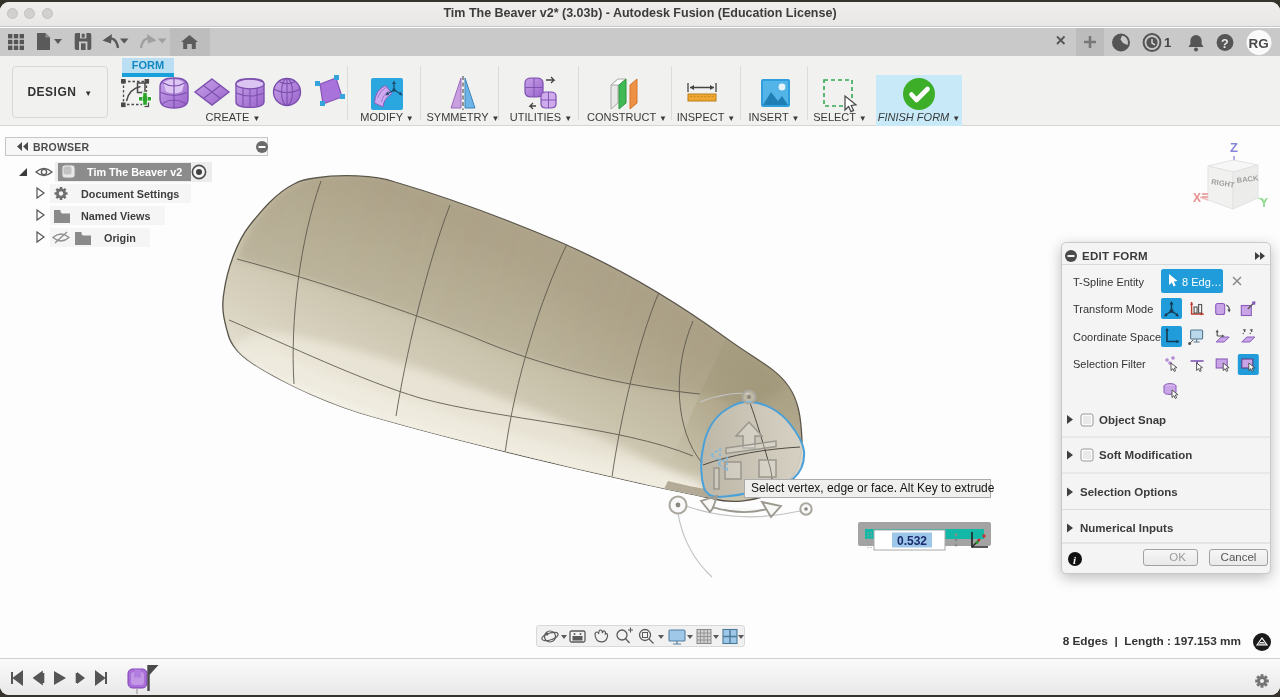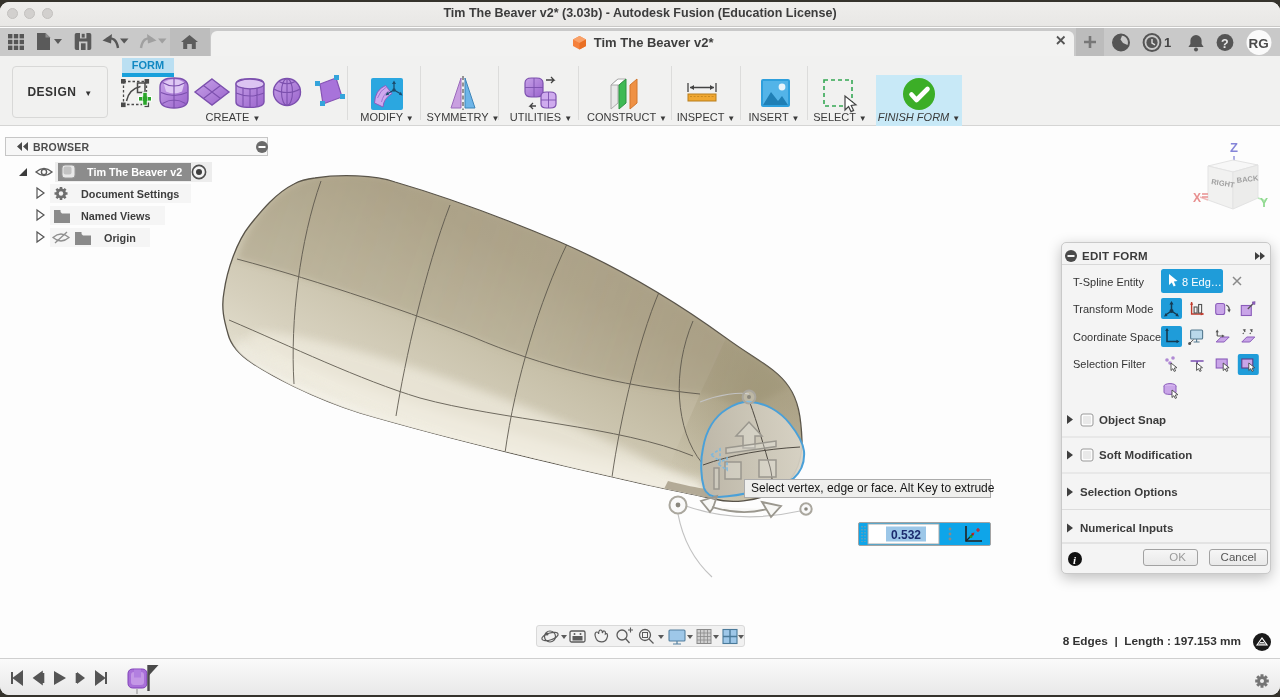--- a/index.html
+++ b/index.html
@@ -27,46 +27,39 @@
 
 #viewport { position:absolute; left:0; top:124px; width:1280px; height:532px; background:#fdfdfd; }
 
 #bheader { position:absolute; left:5px; top:11px; width:263px; height:19px; background:rgba(246,246,246,0.92); border:1px solid #c6c6c6; }
 
 #panel { position:absolute; left:1061px; top:93px; width:210px; height:332px; background:#f4f4f4; border:1px solid #c9c9c9; border-radius:5px; box-shadow:0 4px 14px rgba(0,0,0,0.25); font-size:11.5px; color:#333;margin-top:23px; }
 .btn { position:absolute; height:17px; background:linear-gradient(#f6f6f6,#e9e9e9); border:1px solid #a2a2a2; border-radius:3px; text-align:center; font-size:11.5px; line-height:15px; }
 
 #tooltip { position:absolute; left:744px; top:353px; width:247px; height:19px; background:#efefed; border:1px solid #ababab; font-size:12px; color:#161616; line-height:17px; padding-left:6px; white-space:nowrap; }
 
-#inwidget { position:absolute; left:858px; top:396px; width:133px; height:24px; background:#0ea5e9; border:1px solid #a3a3a3; border-radius:2px; }
+#inwidget { position:absolute; left:858px; top:396px; width:133px; height:24px; background:#14b8a6; border:7px solid #a3a3a3; border-radius:2px; }
 
 #comments { position:absolute; left:7px; top:503px; width:264px; height:18px; background:#f2f2f2; border:1px solid #d9d9d9; border-radius:3px; font-size:10.5px; color:#474747; line-height:17px; }
 #navbar { position:absolute; left:536px; top:499px; width:209px; height:22px; background:#f1f1f1; border:1px solid #d9d9d9; border-radius:3px; }
 #status { position:absolute; left:941px; top:508px; width:300px; text-align:right; font-size:11.8px; font-weight:bold; color:#333; }
 
 #timeline { position:absolute; left:0; top:656px; width:1280px; height:37px; background:linear-gradient(#fafafa,#e8e8e8); border-top:1px solid #cfcfcf; }
 </style>
 </head>
 <body>
 <div id="win">
   <div id="titlebar">
     <div class="tl" style="left:7px;"></div>
     <div class="tl" style="left:24px;"></div>
     <div class="tl" style="left:42px;"></div>
     <div id="title">Tim The Beaver v2* (3.03b) - Autodesk Fusion (Education License)</div>
   </div>
   <div id="row2">
     <div id="homebox"></div>
-    <div id="tab">
-        <div id="tabinner"><svg style="vertical-align:-3px;" width="15" height="15" viewBox="0 0 15 15">
-            <polygon points="7.5,1 14,4.5 14,11 7.5,14.5 1,11 1,4.5" fill="#f5813c"></polygon>
-            <polygon points="7.5,1 14,4.5 7.5,8 1,4.5" fill="#f9a168"></polygon>
-            <polygon points="7.5,8 14,4.5 14,11 7.5,14.5" fill="#e96f24"></polygon>
-          </svg>&nbsp; Tim The Beaver v2*</div>
-      </div>
     <div id="plusbox"></div>
     <div id="r2icons">
       <svg width="1280" height="29" viewBox="0 0 1280 29">
         <g fill="#565656">
           <rect x="8" y="6" width="4.4" height="4.4"></rect>
             <rect x="13.8" y="6" width="4.4" height="4.4"></rect>
             <rect x="19.6" y="6" width="4.4" height="4.4"></rect>
           <rect x="8" y="11.8" width="4.4" height="4.4"></rect>
             <rect x="13.8" y="11.8" width="4.4" height="4.4"></rect>
             <rect x="19.6" y="11.8" width="4.4" height="4.4"></rect>

